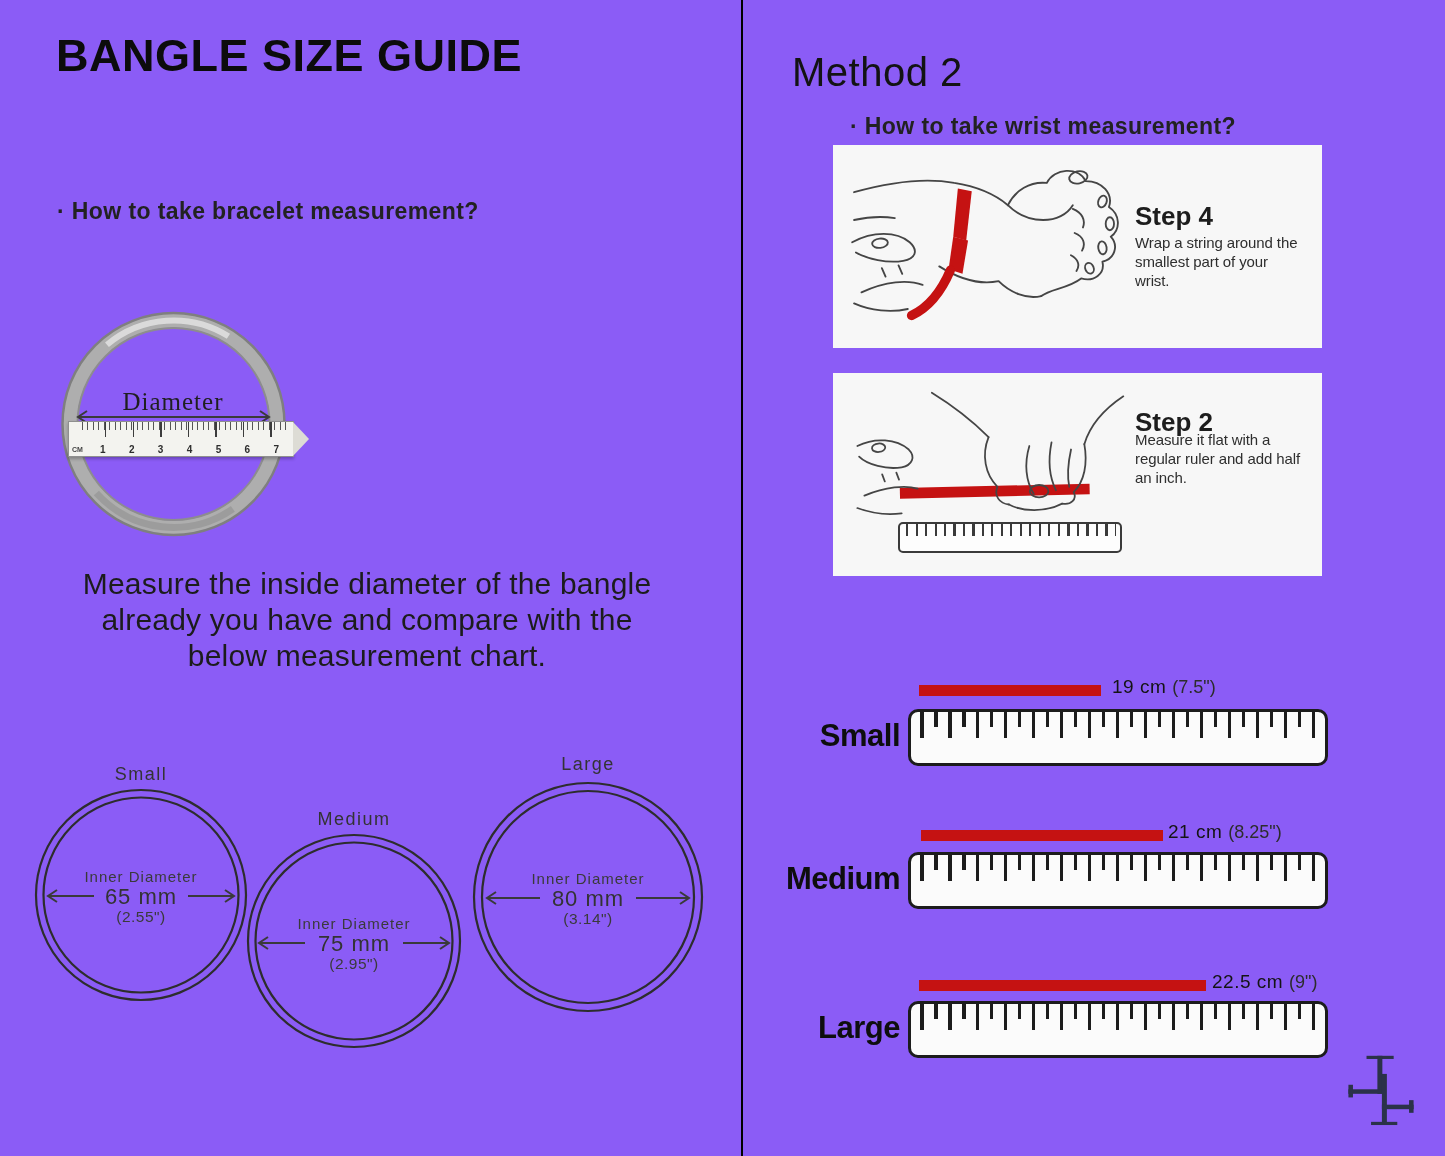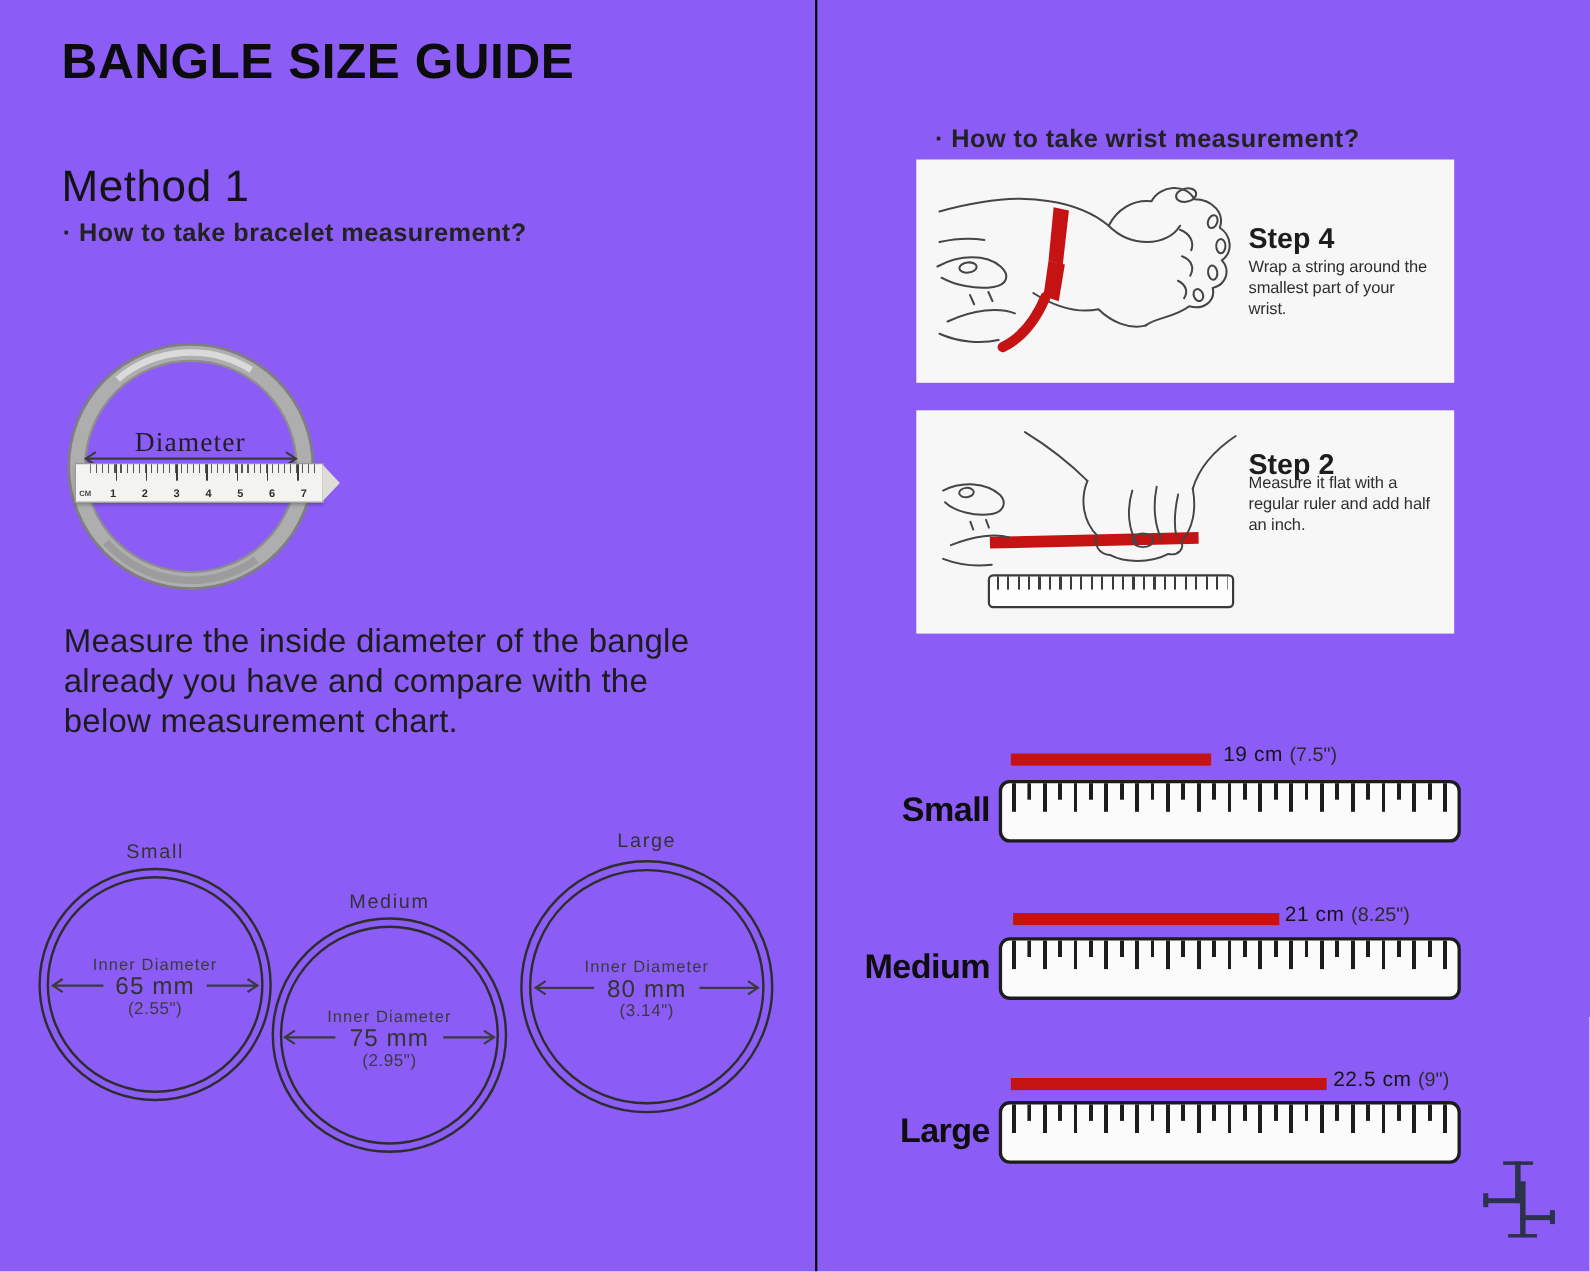--- a/index.html
+++ b/index.html
@@ -12,21 +12,21 @@
   
   .page-title{left:56px;top:30px;font-size:45px;font-weight:800;letter-spacing:.5px;color:#0c0c0c;}
   .method-heading{font-size:40px;font-weight:500;color:#131313;letter-spacing:.5px;}
   .m1-heading{left:56px;top:148px;}
   .m2-heading{left:792px;top:50px;}
   .bullet-line{font-size:23px;color:#222;letter-spacing:.4px;}
   .m1-bullet{left:57px;top:198px;font-weight:bold;}
   .m2-bullet{left:850px;top:113px;font-weight:bold;}
 
   .description{left:58px;top:566px;width:618px;font-size:30px;line-height:36px;
-               color:#1c1c1c;letter-spacing:.2px;}
+               color:#1c1c1c;letter-spacing:.2px;text-align:center;}
 
   
   .bangle-illo{left:40px;top:295px;}
   .bangle-ruler{left:68px;top:421px;width:224px;height:34px;background:#f3f3ef;
                 border:1px solid #8f8f8f;box-shadow:0 2px 3px rgba(0,0,0,.25);}
   .bangle-ruler::before{content:"";position:absolute;left:10px;right:6px;top:0;height:16px;
      background-image:
        repeating-linear-gradient(to right,#3c3c3c 0 1.5px,transparent 1.5px 27.5px),
        repeating-linear-gradient(to right,#555 0 1px,transparent 1px 5.5px);
      background-size:100% 15px,100% 8px;
@@ -87,21 +87,20 @@
 </style>
 </head>
 <body>
 
 <div class="canvas">
 
   <div class="abs divider"></div>
 
   <div class="abs page-title">BANGLE SIZE GUIDE</div>
 
-  <div class="abs method-heading m1-heading">Method 1</div>
   <div class="abs bullet-line m1-bullet">· How to take bracelet measurement?</div>
 
   <svg class="abs bangle-illo" width="290" height="265" viewBox="0 0 290 265">
     <circle cx="133.5" cy="129" r="103.5" fill="none" stroke="#aeaeae" stroke-width="14"></circle>
     <circle cx="133.5" cy="129" r="111" fill="none" stroke="#7f7f7f" stroke-width="2.5"></circle>
     <circle cx="133.5" cy="129" r="96" fill="none" stroke="#8d8d8d" stroke-width="2"></circle>
     <circle cx="133.5" cy="129" r="103.5" fill="none" stroke="rgba(255,255,255,0.55)" stroke-width="6" stroke-dasharray="130 520" transform="rotate(-130 133.5 129)"></circle>
     <circle cx="133.5" cy="129" r="103.5" fill="none" stroke="rgba(0,0,0,0.10)" stroke-width="7" stroke-dasharray="150 500" transform="rotate(55 133.5 129)"></circle>
     <text class="serif-label" x="133" y="115">Diameter</text>
     <g stroke="#3a3a3a" stroke-width="2" fill="none">
@@ -167,20 +166,21 @@
           <line x1="48" y1="1" x2="101" y2="1"></line>
         <path d="M-92,-5 L-101,1 L-92,7"></path>
           <path d="M92,-5 L101,1 L92,7"></path>
       </g>
       <text class="c-inner" y="-13">Inner Diameter</text>
       <text class="c-mm" y="9">80 mm</text>
       <text class="c-in" y="27">(3.14")</text>
     </g>
   </svg>
 
+  <div class="abs method-heading m2-heading">Method 2</div>
   <div class="abs bullet-line m2-bullet">· How to take wrist measurement?</div>
 
   <div class="abs panel panel-1">
     <svg class="hand-art" style="left:6px;top:12px" width="310" height="190" viewBox="0 0 310 205">
       <path d="M4,38 C40,28 80,22 112,28 C138,32 158,42 170,52"></path>
       <path d="M4,68 C22,64 36,64 48,66"></path>
       <path d="M96,118 C118,132 140,138 160,134 C172,146 190,154 206,150"></path>
       <path d="M170,52 C178,36 194,26 212,28 C220,12 246,10 254,26 C272,26 284,40 279,54 C291,62 292,78 281,86 C290,96 285,110 272,113 C275,126 263,135 249,131 C235,142 216,142 206,150"></path>
       <path d="M170,52 C180,62 194,68 208,68 C222,68 234,62 240,52"></path>
       <ellipse cx="246" cy="22" rx="10" ry="6.5" transform="rotate(-12 246 22)"></ellipse>

